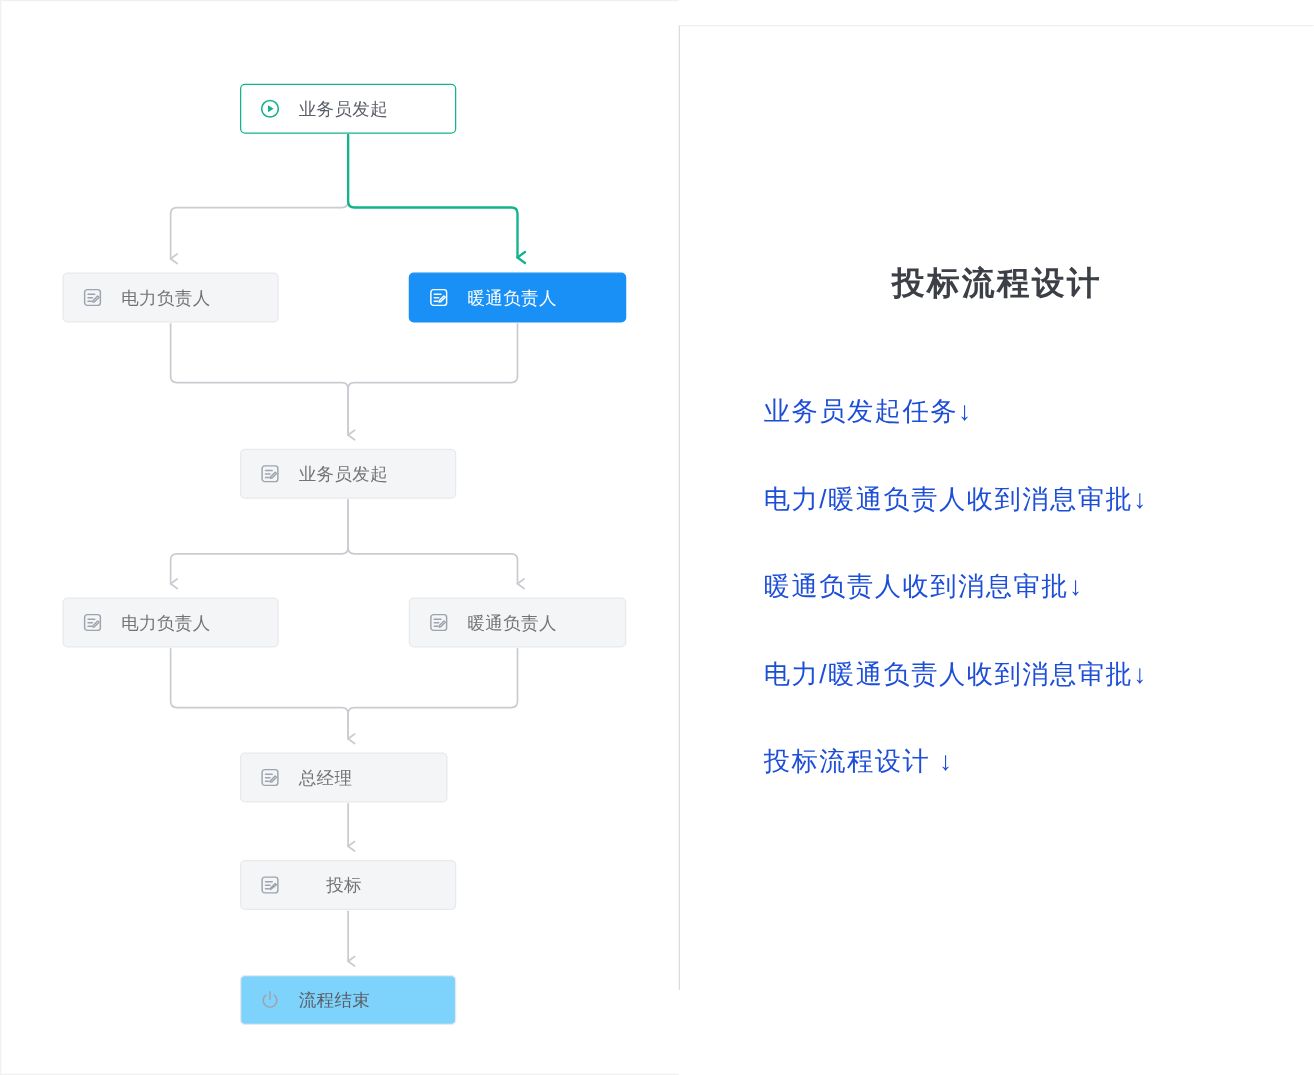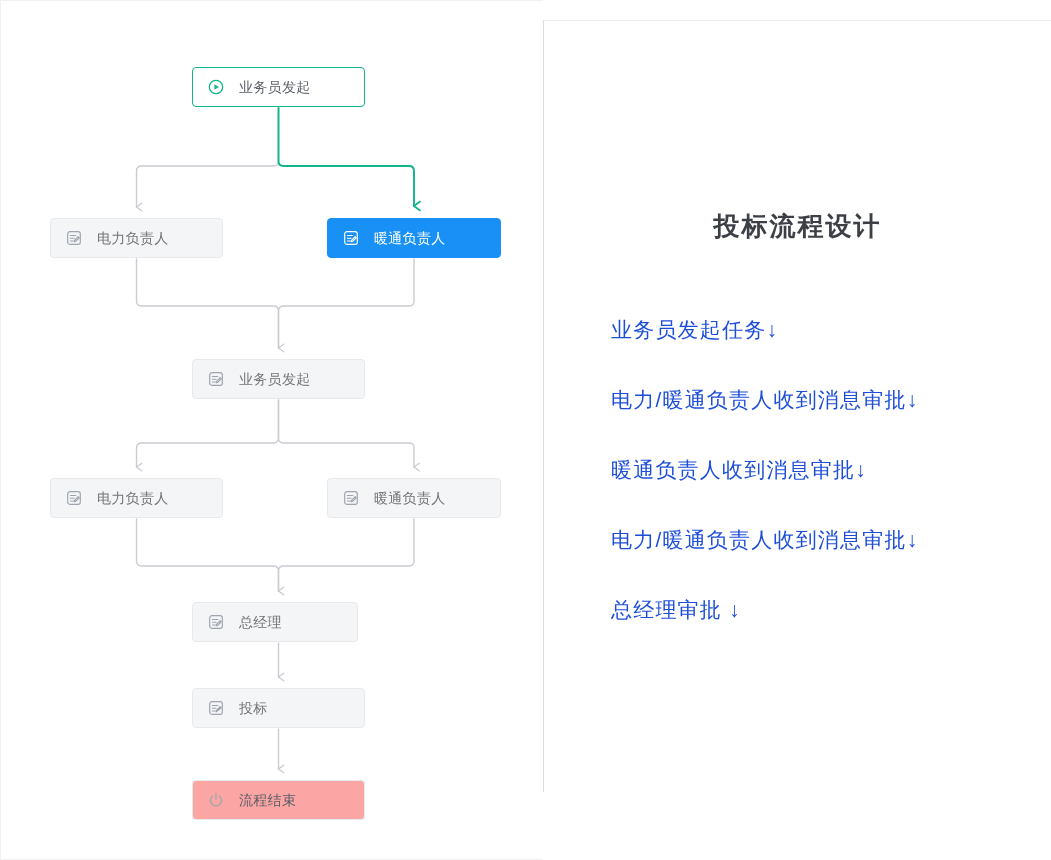--- a/index.html
+++ b/index.html
@@ -93,21 +93,21 @@
   
   .node.active {
     background: #1890f6;
     border: 1px solid #1890f6;
     color: #ffffff;
   }
   .node.active .node-icon svg { stroke: #ffffff; }
 
   
   .node.end {
-    background: #fca5a5;
+    background: #7dd3fc;
     border: 1px solid #e8e9ec;
     color: #5a5e66;
   }
   .node.end .node-icon svg { stroke: #9ea4ae; }
 
   
   #desc-panel {
     position: relative;
     width: 508px;
     height: 772px;
@@ -259,21 +259,21 @@
         <span class="node-icon">
           <svg viewBox="0 0 20 20" width="18" height="18" fill="none" stroke-width="1.3" stroke-linecap="round" stroke-linejoin="round">
             <rect x="3" y="3" width="14" height="14" rx="2.4"></rect>
             <path d="M6,7.2 L12,7.2 M6,10.3 L10,10.3 M6,13.3 L9.2,13.3"></path>
             <path d="M14.6,8.6 L10.6,12.6 L10.3,14.1 L11.8,13.8 L15.8,9.8 Z"></path>
           </svg>
         </span>
         <span class="node-label">总经理</span>
       </div>
 
-      <div class="node task" style="left:191px; top:687px; width:173px;">
+      <div class="node task" style="left:191px; top:687px; width:173px;gap:22px;">
         <span class="node-icon">
           <svg viewBox="0 0 20 20" width="18" height="18" fill="none" stroke-width="1.3" stroke-linecap="round" stroke-linejoin="round">
             <rect x="3" y="3" width="14" height="14" rx="2.4"></rect>
             <path d="M6,7.2 L12,7.2 M6,10.3 L10,10.3 M6,13.3 L9.2,13.3"></path>
             <path d="M14.6,8.6 L10.6,12.6 L10.3,14.1 L15.8,9.8 Z"></path>
           </svg>
         </span>
         <span class="node-label">投标</span>
       </div>
 
@@ -291,17 +291,17 @@
   </div>
 
   <div id="desc-panel">
     <div id="desc-title">投标流程设计</div>
 
     <div id="desc-list">
       <div class="desc-line">业务员发起任务↓</div>
       <div class="desc-line">电力/暖通负责人收到消息审批↓</div>
       <div class="desc-line">暖通负责人收到消息审批↓</div>
       <div class="desc-line">电力/暖通负责人收到消息审批↓</div>
-      <div class="desc-line">总经理审批 ↓</div>
+      <div class="desc-line">投标流程设计 ↓</div>
     </div>
   </div>
 
 </div>
 
 </body></html>

